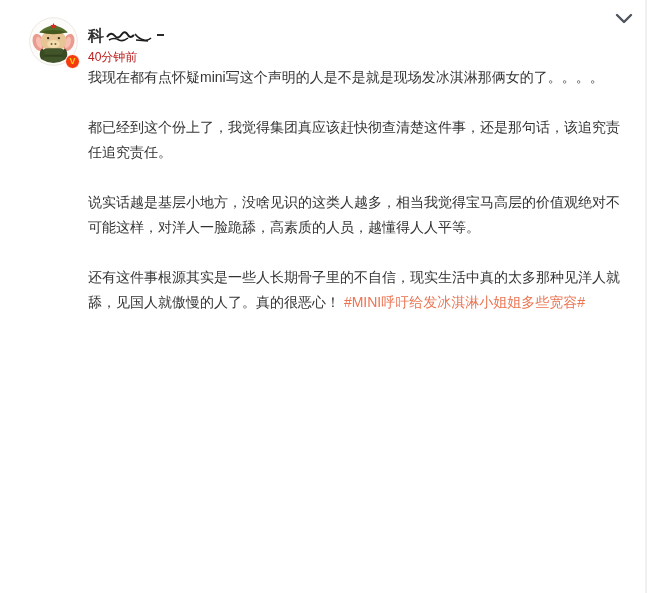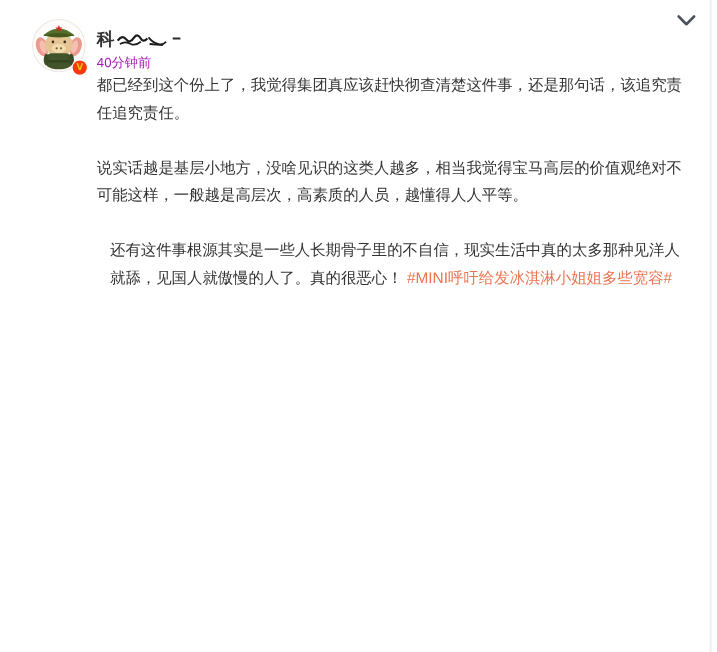--- a/index.html
+++ b/index.html
@@ -83,21 +83,21 @@
   .post-body {
     position: absolute;
     left: 88px;
     top: 65px;
     width: 535px;
     font-size: 14px;
     line-height: 25px;
     color: #333333;
   }
   .post-body p { margin: 0 0 25px 0; }
-  .post-body p:last-child { margin-bottom: 0; margin-left: 12px; }
+  .post-body p:last-child { margin-bottom: 0; }
   .link {
     color: #eb7350;
     text-decoration: none;
     cursor: pointer;
   }
 </style>
 </head>
 <body>
 
 <div class="card">
@@ -136,31 +136,32 @@
   <div class="author-line">
     <span class="author-first">科</span>
     <svg class="scribble" width="62" height="16" viewBox="0 0 62 16">
       <path d="M2,9 q4,-6 8,-1 q3,4 7,-2 q3,-4 6,1 q2,4 6,0" fill="none" stroke="#1c1c1c" stroke-width="2"></path>
       <path d="M4,12 q5,-3 10,0 q4,2 9,-2 M30,6 q4,5 9,6 q4,1 7,-2" fill="none" stroke="#1c1c1c" stroke-width="1.6"></path>
       <path d="M31,12 l12,1" fill="none" stroke="#1c1c1c" stroke-width="1.6"></path>
       <path d="M52,7 l7,0" fill="none" stroke="#2a2a2a" stroke-width="2"></path>
     </svg>
   </div>
 
-  <div class="timestamp" style="color: #a21caf;">40分钟前</div>
+  <div class="timestamp" style="color: #b91c1c;">40分钟前</div>
 
   <div class="collapse-chevron-top">
     <svg width="20" height="14" viewBox="0 0 20 14">
       <polyline points="3,3 10,10 17,3" fill="none" stroke="#4e545e" stroke-width="2.4" stroke-linecap="round" stroke-linejoin="round"></polyline>
     </svg>
   </div>
 
   <div class="post-body">
+    <p>我现在都有点怀疑mini写这个声明的人是不是就是现场发冰淇淋那俩女的了。。。。</p>
     <p>都已经到这个份上了，我觉得集团真应该赶快彻查清楚这件事，还是那句话，该追究责任追究责任。</p>
-    <p>说实话越是基层小地方，没啥见识的这类人越多，相当我觉得宝马高层的价值观绝对不可能这样，一般越是高层次，高素质的人员，越懂得人人平等。</p>
+    <p>说实话越是基层小地方，没啥见识的这类人越多，相当我觉得宝马高层的价值观绝对不可能这样，对洋人一脸跪舔，高素质的人员，越懂得人人平等。</p>
     <p>
       <span>还有这件事根源其实是一些人长期骨子里的不自信，现实生活中真的太多那种见洋人就舔，见国人就傲慢的人了。真的很恶心！</span>
       <a class="link" style="color: rgb(235, 115, 80);">#MINI呼吁给发冰淇淋小姐姐多些宽容#</a>
       
     </p>
   </div>
 
   <div class="right-divider"></div>
 </div>
 

